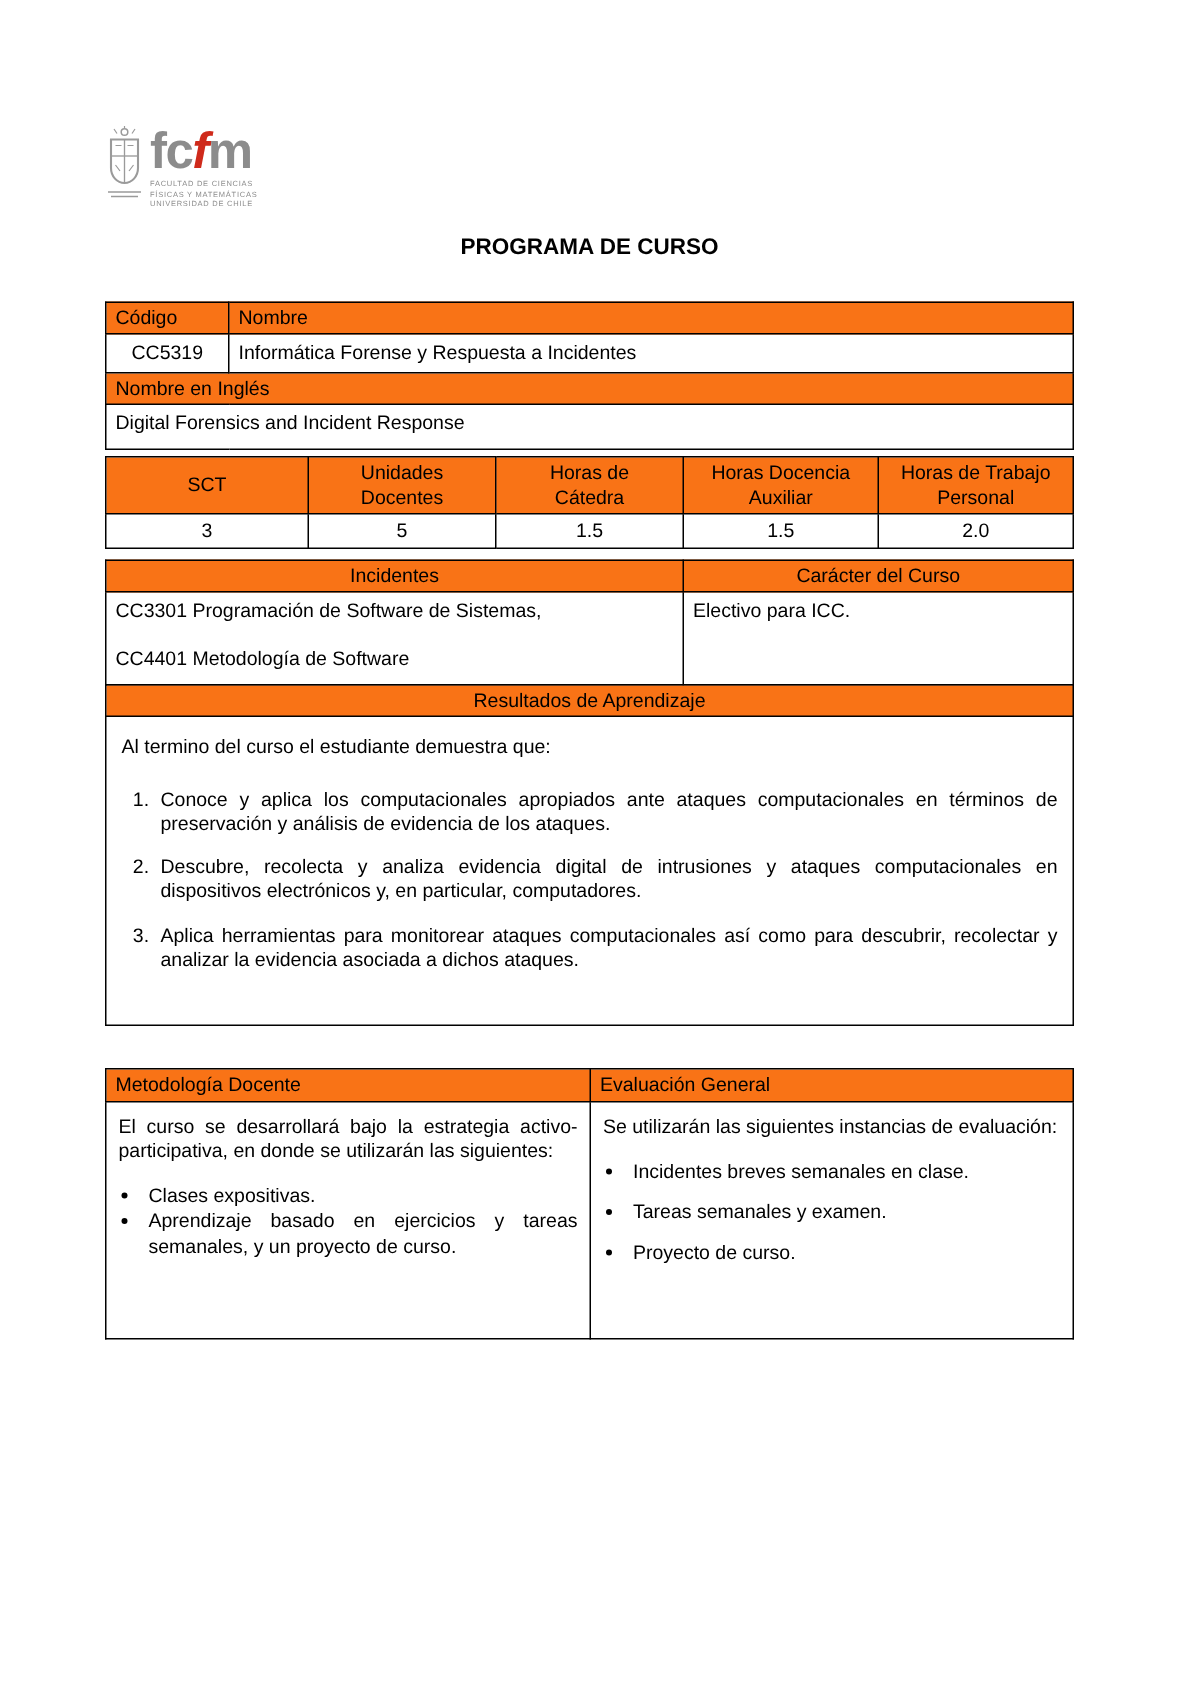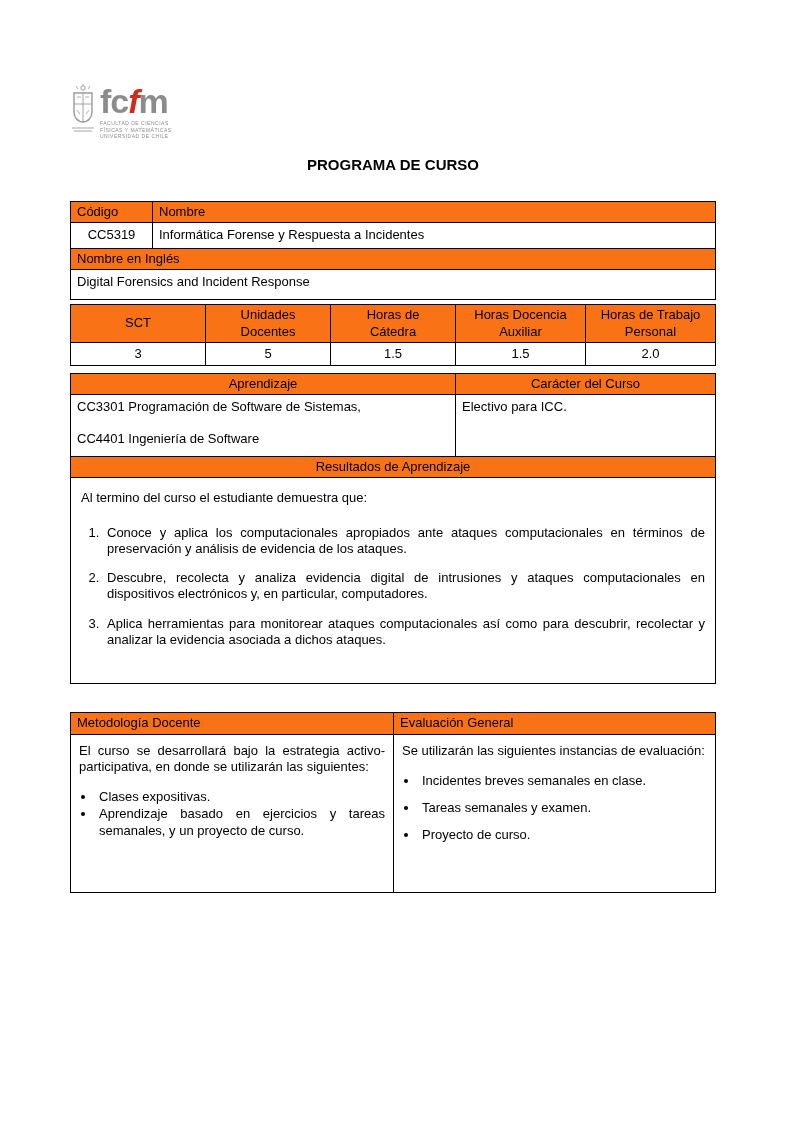--- a/index.html
+++ b/index.html
@@ -141,27 +141,27 @@
   </tbody>
     </table>
 
   <table class="tbl-c">
     <colgroup>
         <col style="width:385px">
         <col>
       </colgroup>
     <tbody>
         <tr class="hdr-row">
-      <th class="hdr">Aprendizaje</th>
+      <th class="hdr">Incidentes</th>
       <th class="hdr">Carácter del Curso</th>
     </tr>
     <tr class="val-row">
       <td>
         <div>CC3301 Programación de Software de Sistemas,</div>
-        <div class="req-line2">CC4401 Ingeniería de Software</div>
+        <div class="req-line2">CC4401 Metodología de Software</div>
       </td>
       <td>Electivo para ICC.</td>
     </tr>
   </tbody>
     </table>
 
   <table class="tbl-d">
     <tbody>
         <tr class="hdr-row">
       <th class="hdr">Resultados de Aprendizaje</th>

